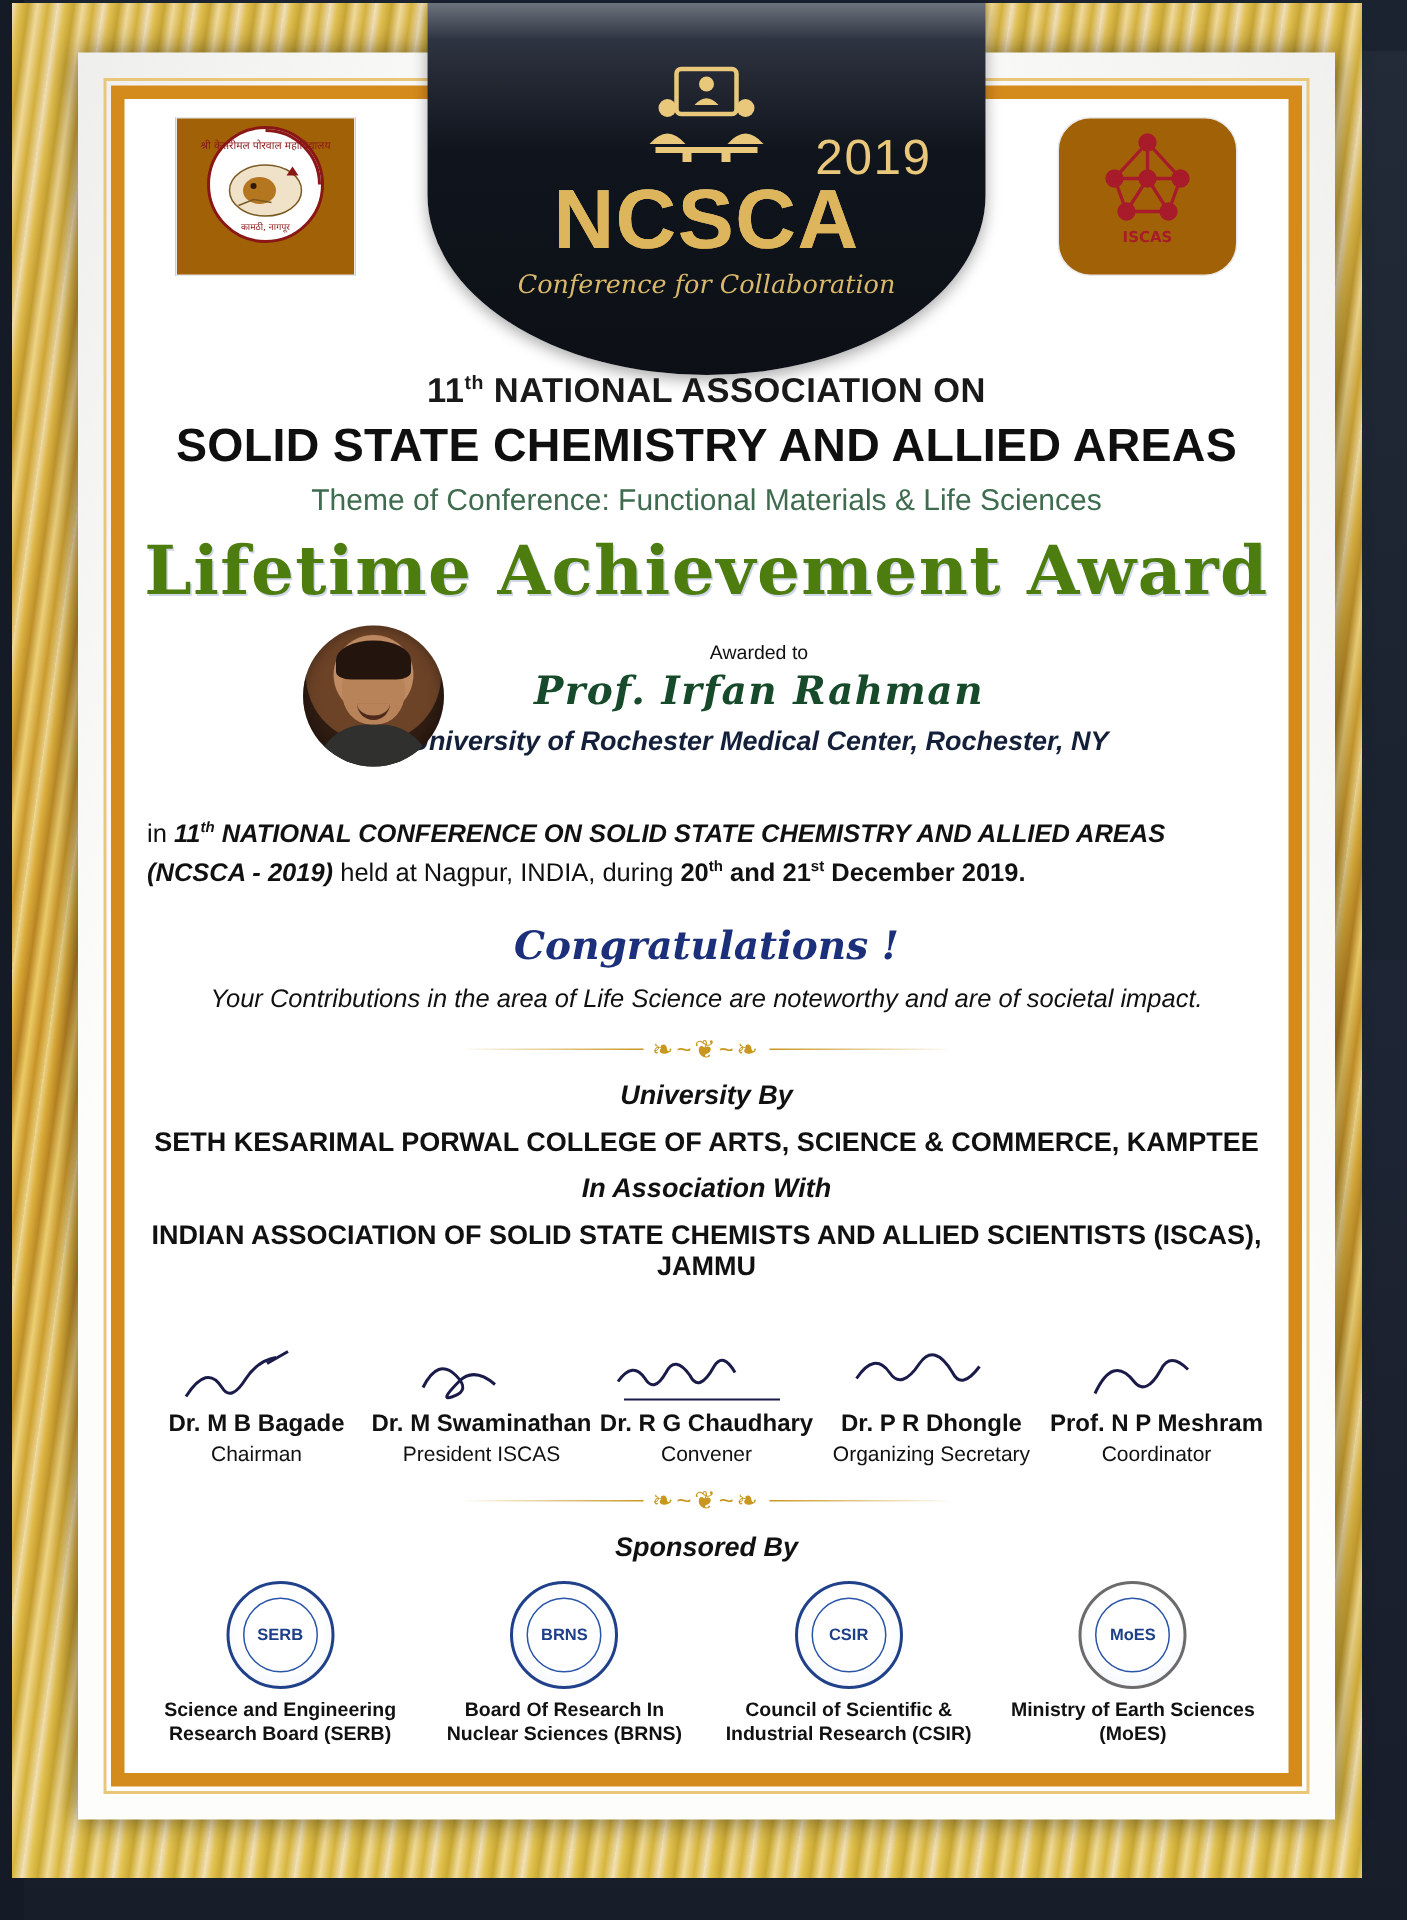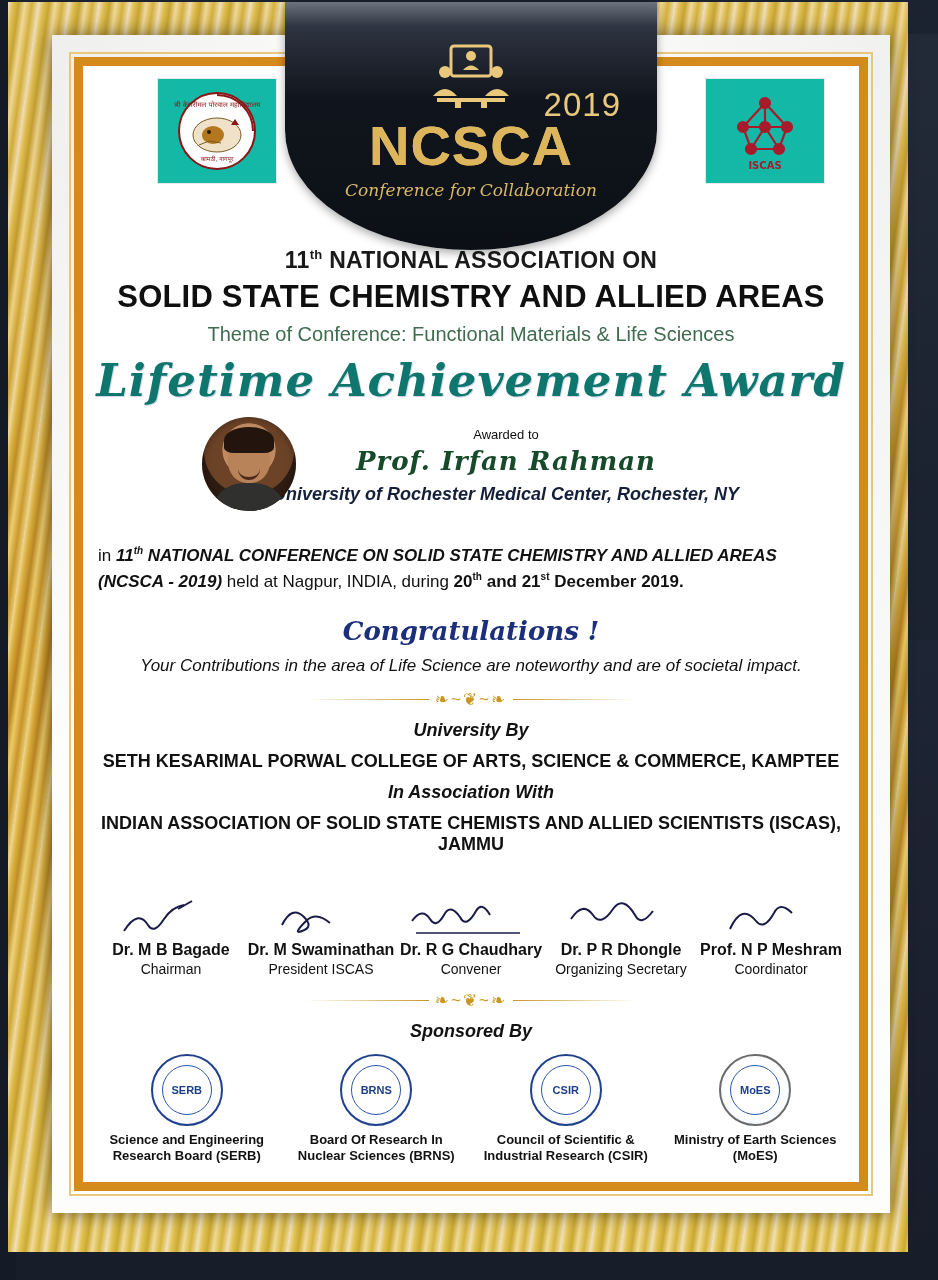--- a/index.html
+++ b/index.html
@@ -162,30 +162,29 @@
     font-family: "DejaVu Serif", serif;
     color: #d9b86a;
   }
 
   
   .logo-box {
     position: absolute;
     top: 43px;
     width: 118px;
     height: 104px;
-    background: #14b8a6;
+    background: #a16207;
     border: 1px solid #e8e8e8;
     z-index: 7;
     display: flex;
-    align-items: center;
+    align-items: flex-start;
     justify-content: center;
-    margin-left: 40px;
   }
   .logo-left { left: 65px; }
-  .logo-right { right: 65px; }
+  .logo-right { right: 65px; border-radius: 22px; }
 
   
   .content {
     position: absolute;
     left: 40px;
     right: 40px;
     top: 212px;
     text-align: center;
     color: #111;
   }
@@ -206,23 +205,22 @@
   .line-theme {
     margin-top: 8px;
     font-size: 20px;
     color: #3f6b4f;
     font-family: "Liberation Sans", sans-serif;
   }
   .award-title {
     margin-top: 8px;
     font-size: 45px;
     font-family: "DejaVu Serif", serif;
-    font-style: italic;
-    font-weight: bold;
-    color: #0f766e;
+    font-weight: bold;
+    color: #4d7c0f;
     text-shadow: 1px 1px 0 rgba(120,140,200,0.35);
     letter-spacing: 1px;
   }
 
   .awarded-block {
     position: relative;
     margin-top: 10px;
     min-height: 112px;
   }
   .portrait {

